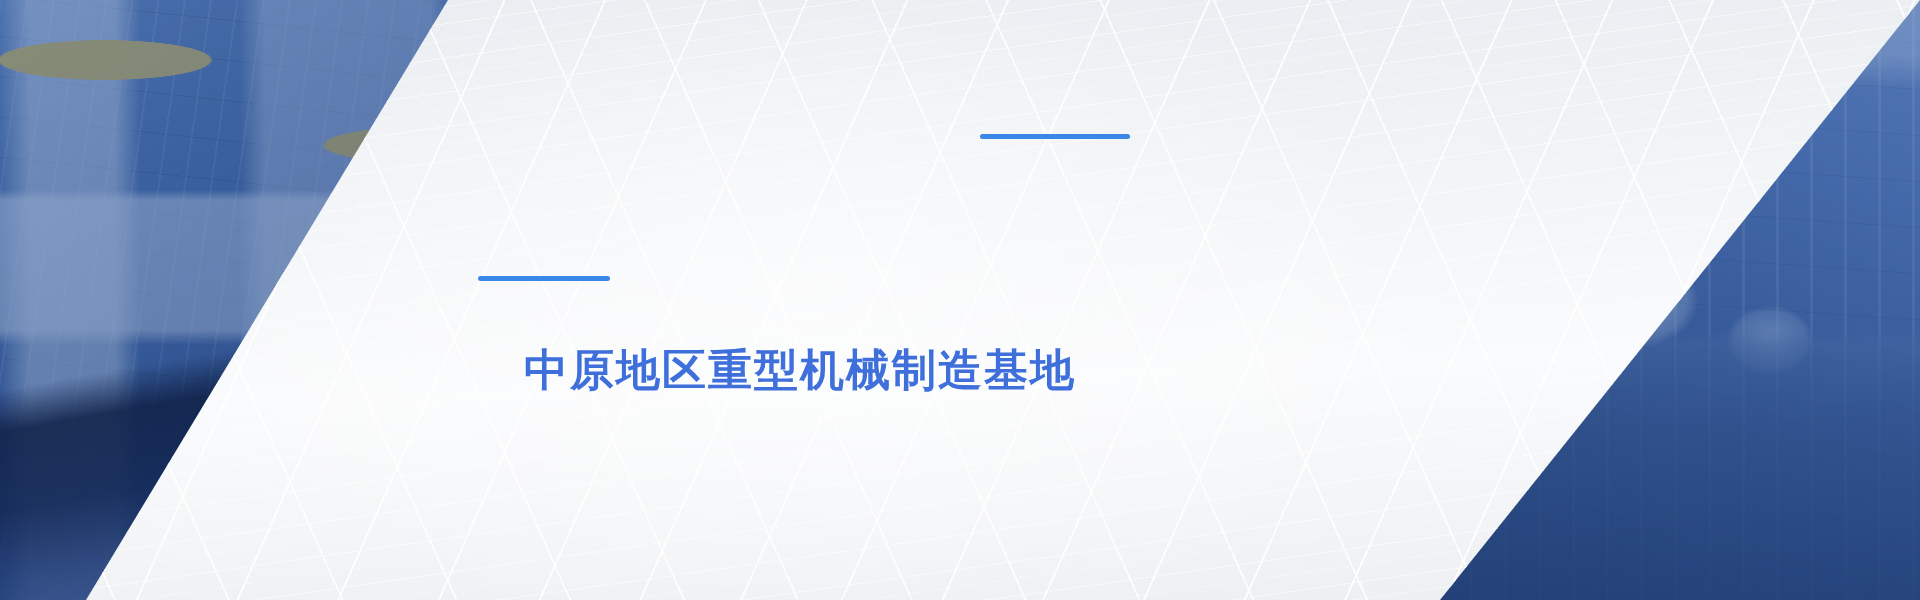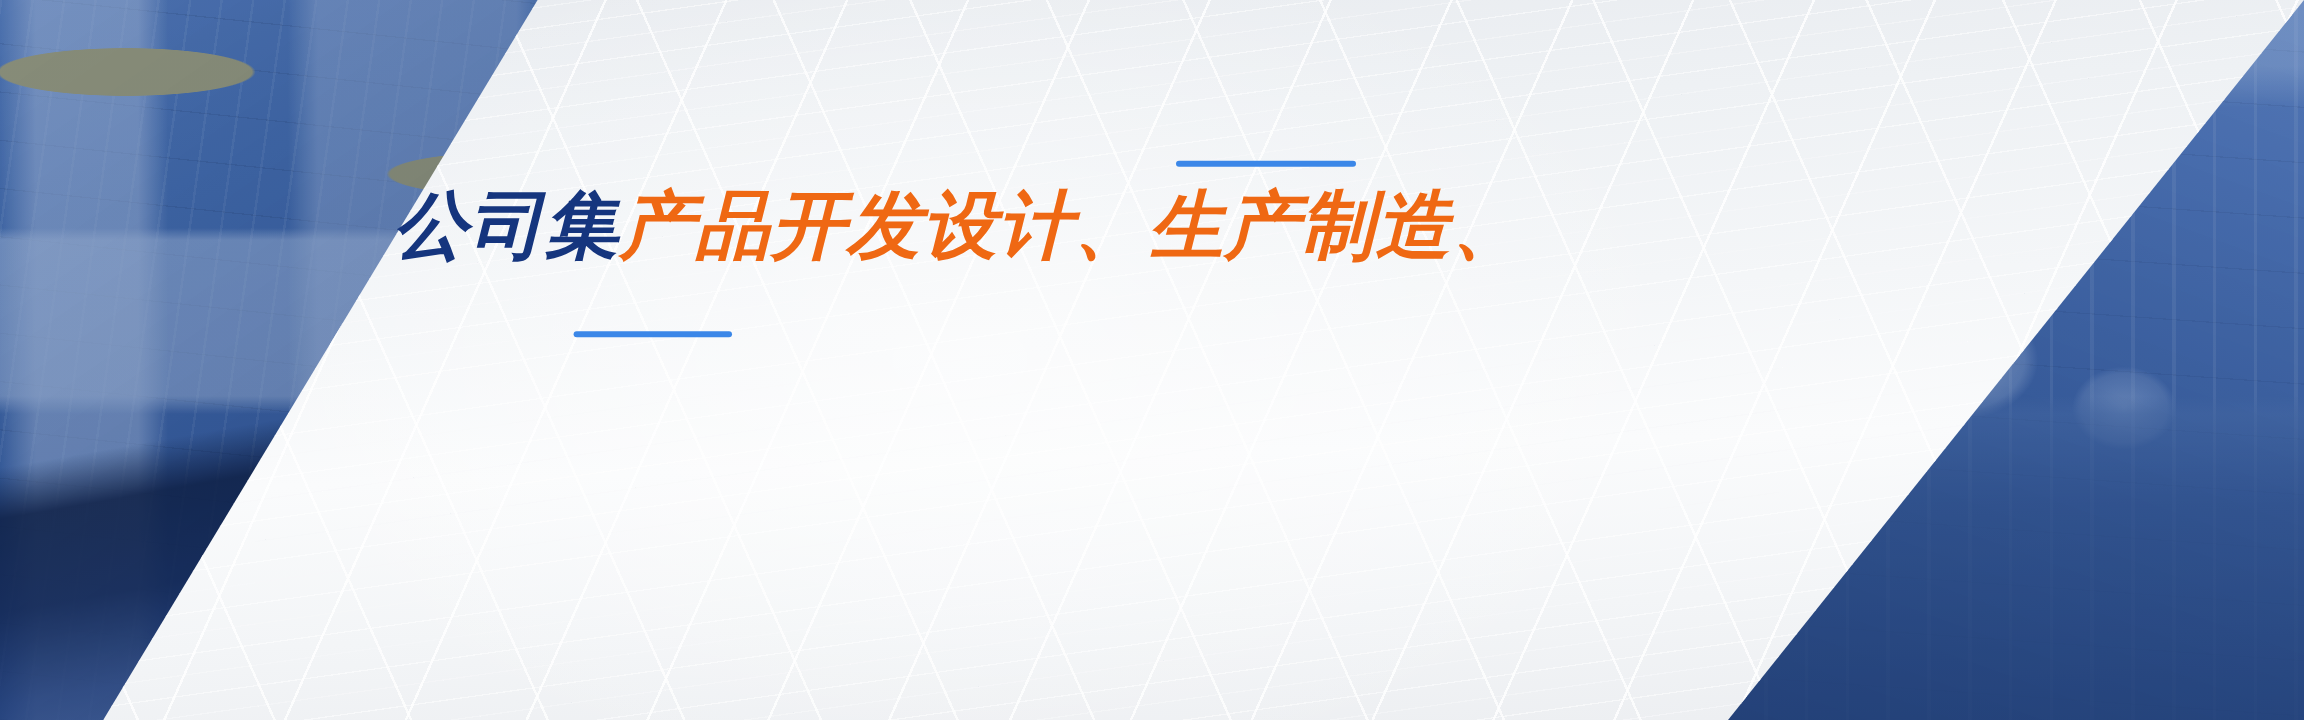--- a/index.html
+++ b/index.html
@@ -169,22 +169,20 @@
 
   <div id="center-panel"></div>
   <div id="panel-texture"></div>
   <div id="panel-vignette"></div>
 
   <div id="content">
 
     <div class="accent-line" id="accent-top"></div>
 
     <div id="headline">
-      <span class="ln">
-        <span class="t-navy">公司集</span><span class="t-orange">产品开发设计、生产制造、</span>
-      </span>
     </div>
 
     <div class="accent-line" id="accent-bottom"></div>
 
+    <div id="subtitle">中原地区重型机械制造基地</div>
 
   </div>
 </div>
 
 </body></html>

